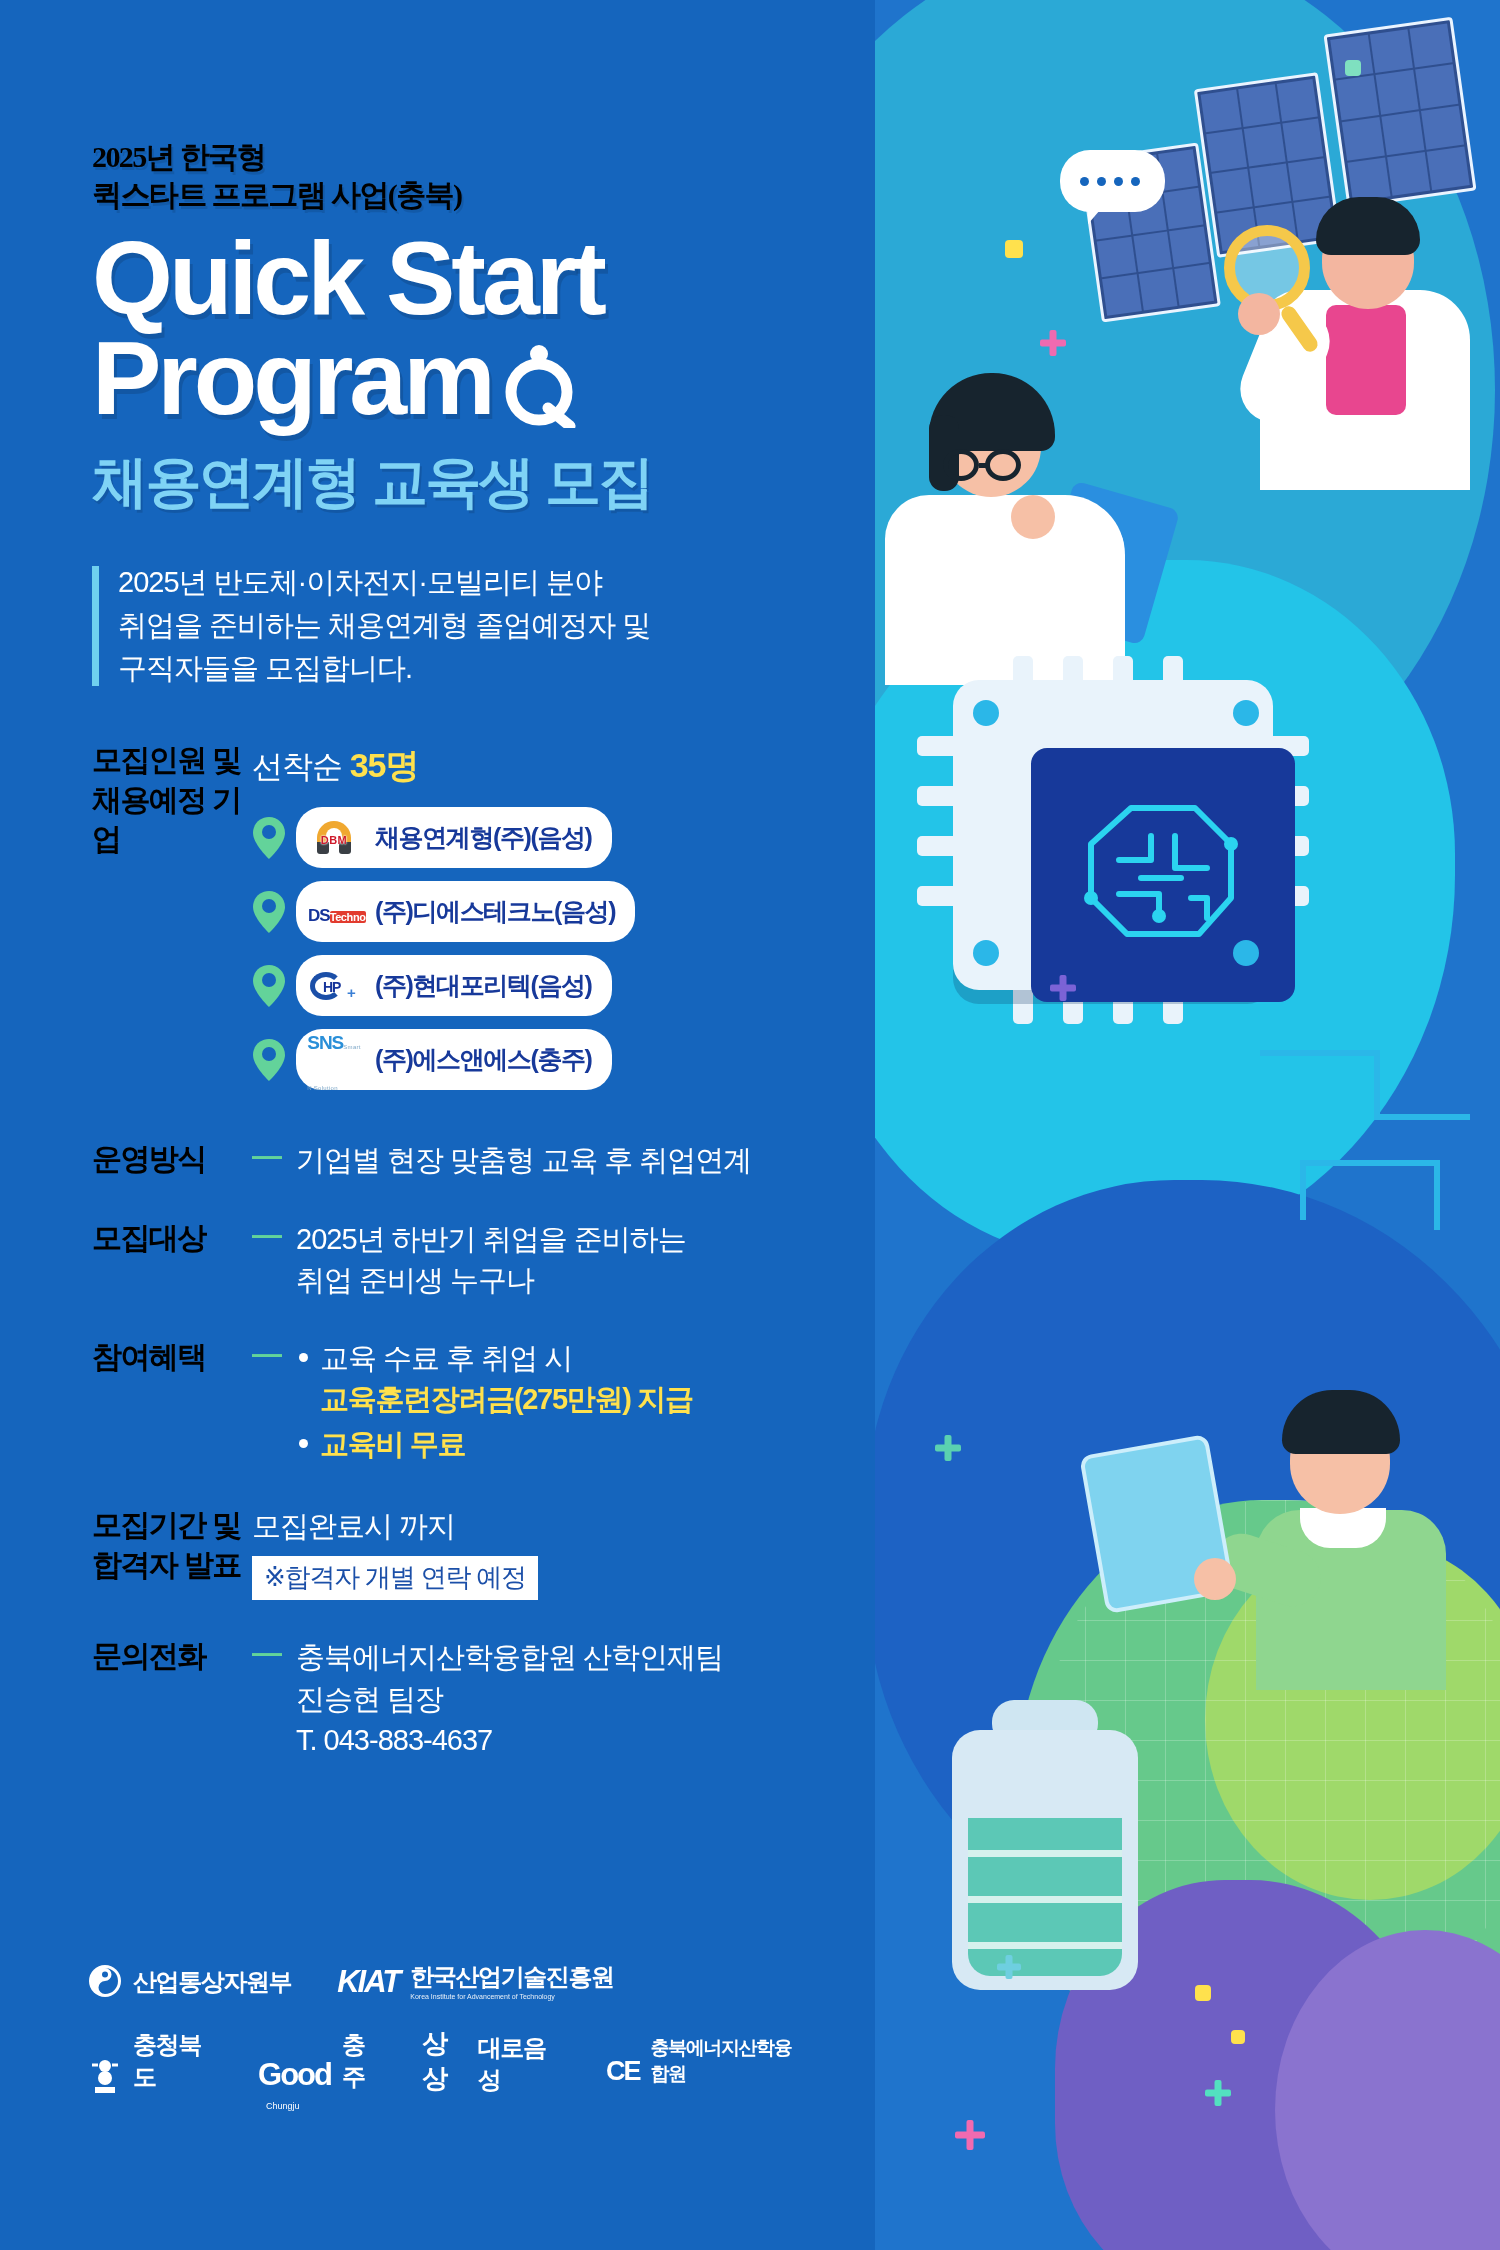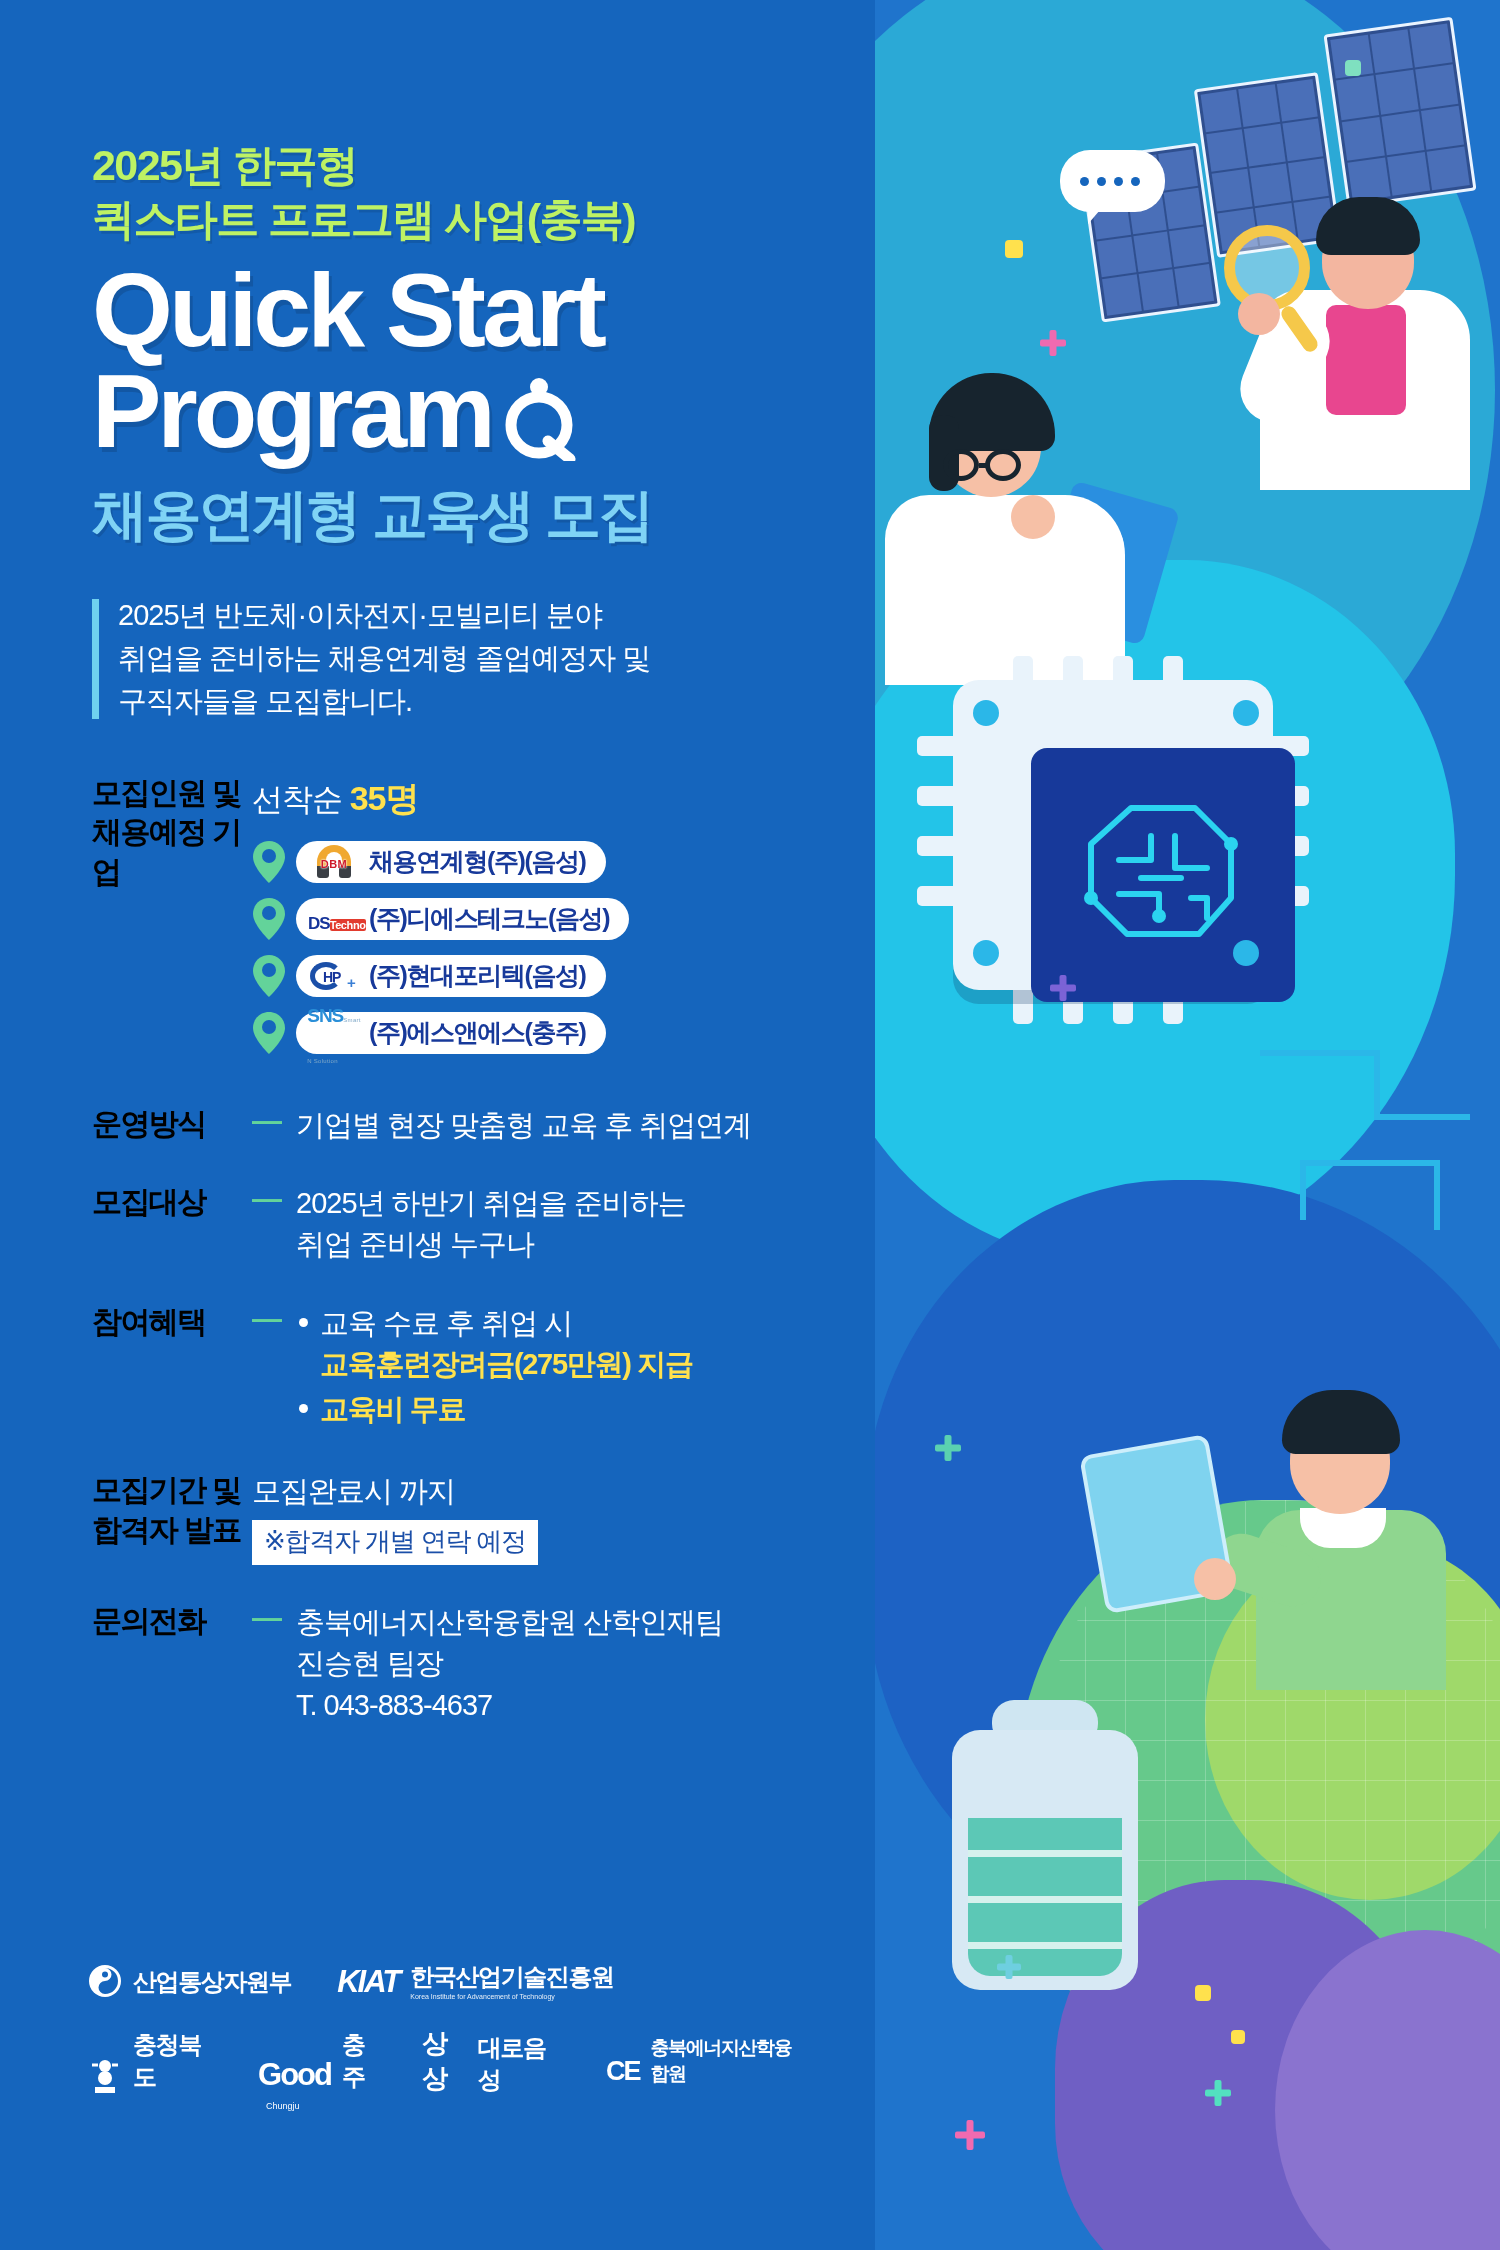--- a/index.html
+++ b/index.html
@@ -127,22 +127,22 @@
   
   .plus { position:absolute; }
   .plus:before, .plus:after { content:""; position:absolute; background:currentColor; border-radius:2px; }
   .plus:before { left:50%; top:0; width:7px; height:100%; transform:translateX(-50%); }
   .plus:after { top:50%; left:0; height:7px; width:100%; transform:translateY(-50%); }
   .sq { position:absolute; border-radius:4px; }
 
   
   .content { position:absolute; left:0; top:0; width:900px; height:2250px; padding:0 0 0 92px; }
 
-  .kicker { color:#bef264; font-weight:bold; font-size:43px; line-height:1.26; letter-spacing:-1.6px;
-            margin-top:138px; text-shadow:2px 3px 0 rgba(0,0,0,.10); }
+  .kicker { color:#000000; font-weight:bold; font-size:30px; line-height:1.26; letter-spacing:-1.6px;
+            margin-top:138px; text-shadow:2px 3px 0 rgba(0,0,0,.10);font-family:Liberation Serif, serif; }
 
   .big-en { color:#fff; font-weight:bold; letter-spacing:-4px; line-height:.97;
             font-size:104px; margin-top:14px; text-shadow:3px 5px 0 rgba(0,0,0,.13); position:relative; }
   .big-en .l2 { display:block; position:relative; }
   .qmark { display:inline-block; position:relative; width:86px; height:86px; vertical-align:-14px; margin-left:4px; }
   .qmark svg { position:absolute; left:0; top:0; }
 
   .subtitle { color:#7fd3f5; font-weight:bold; font-size:56px; letter-spacing:-2.6px;
               margin-top:16px; text-shadow:2px 3px 0 rgba(0,0,0,.12); }
 
@@ -156,22 +156,22 @@
                letter-spacing:-1.6px; line-height:1.32; padding-top:2px; }
   .dash { flex:0 0 44px; color:#63d39a; font-weight:bold; font-size:30px; padding-top:2px; }
   .row-value { flex:1; color:#fff; font-size:29px; line-height:1.42; letter-spacing:-1px; padding-top:3px; }
 
   .count-line { font-size:31px; color:#fff; letter-spacing:-1px; margin-bottom:18px; }
   .count-line b { color:#ffe14d; font-size:34px; }
 
   .company { display:flex; align-items:center; margin-bottom:13px; }
   .pin-ico { flex:0 0 34px; height:44px; margin-right:10px; position:relative; }
   .pin-ico svg { position:absolute; left:0; top:0; }
-  .pill { background:#fff; border-radius:26px; height:42px; display:flex; align-items:center;
-          padding:0 20px 0 12px; }
+  .pill { background:#fff; border-radius:26px; height:61px; display:flex; align-items:center;
+          padding:0 20px 0 12px;gap:6px; }
   .logo-box { width:52px; height:36px; margin-right:9px; flex:0 0 52px; position:relative;
               display:flex; align-items:center; justify-content:center; }
   .co-name { color:#17399a; font-weight:bold; font-size:25px; letter-spacing:-1.4px; white-space:nowrap; }
 
   
   .lg-dbm { width:46px; height:34px; position:relative; }
   .lg-dbm .hs { position:absolute; left:6px; top:0; width:34px; height:22px; background:#f0a830;
                 border-radius:17px 17px 0 0; }
   .lg-dbm .hs:after { content:""; position:absolute; left:9px; top:7px; width:16px; height:15px;
                       background:#fff; border-radius:8px 8px 0 0; }

